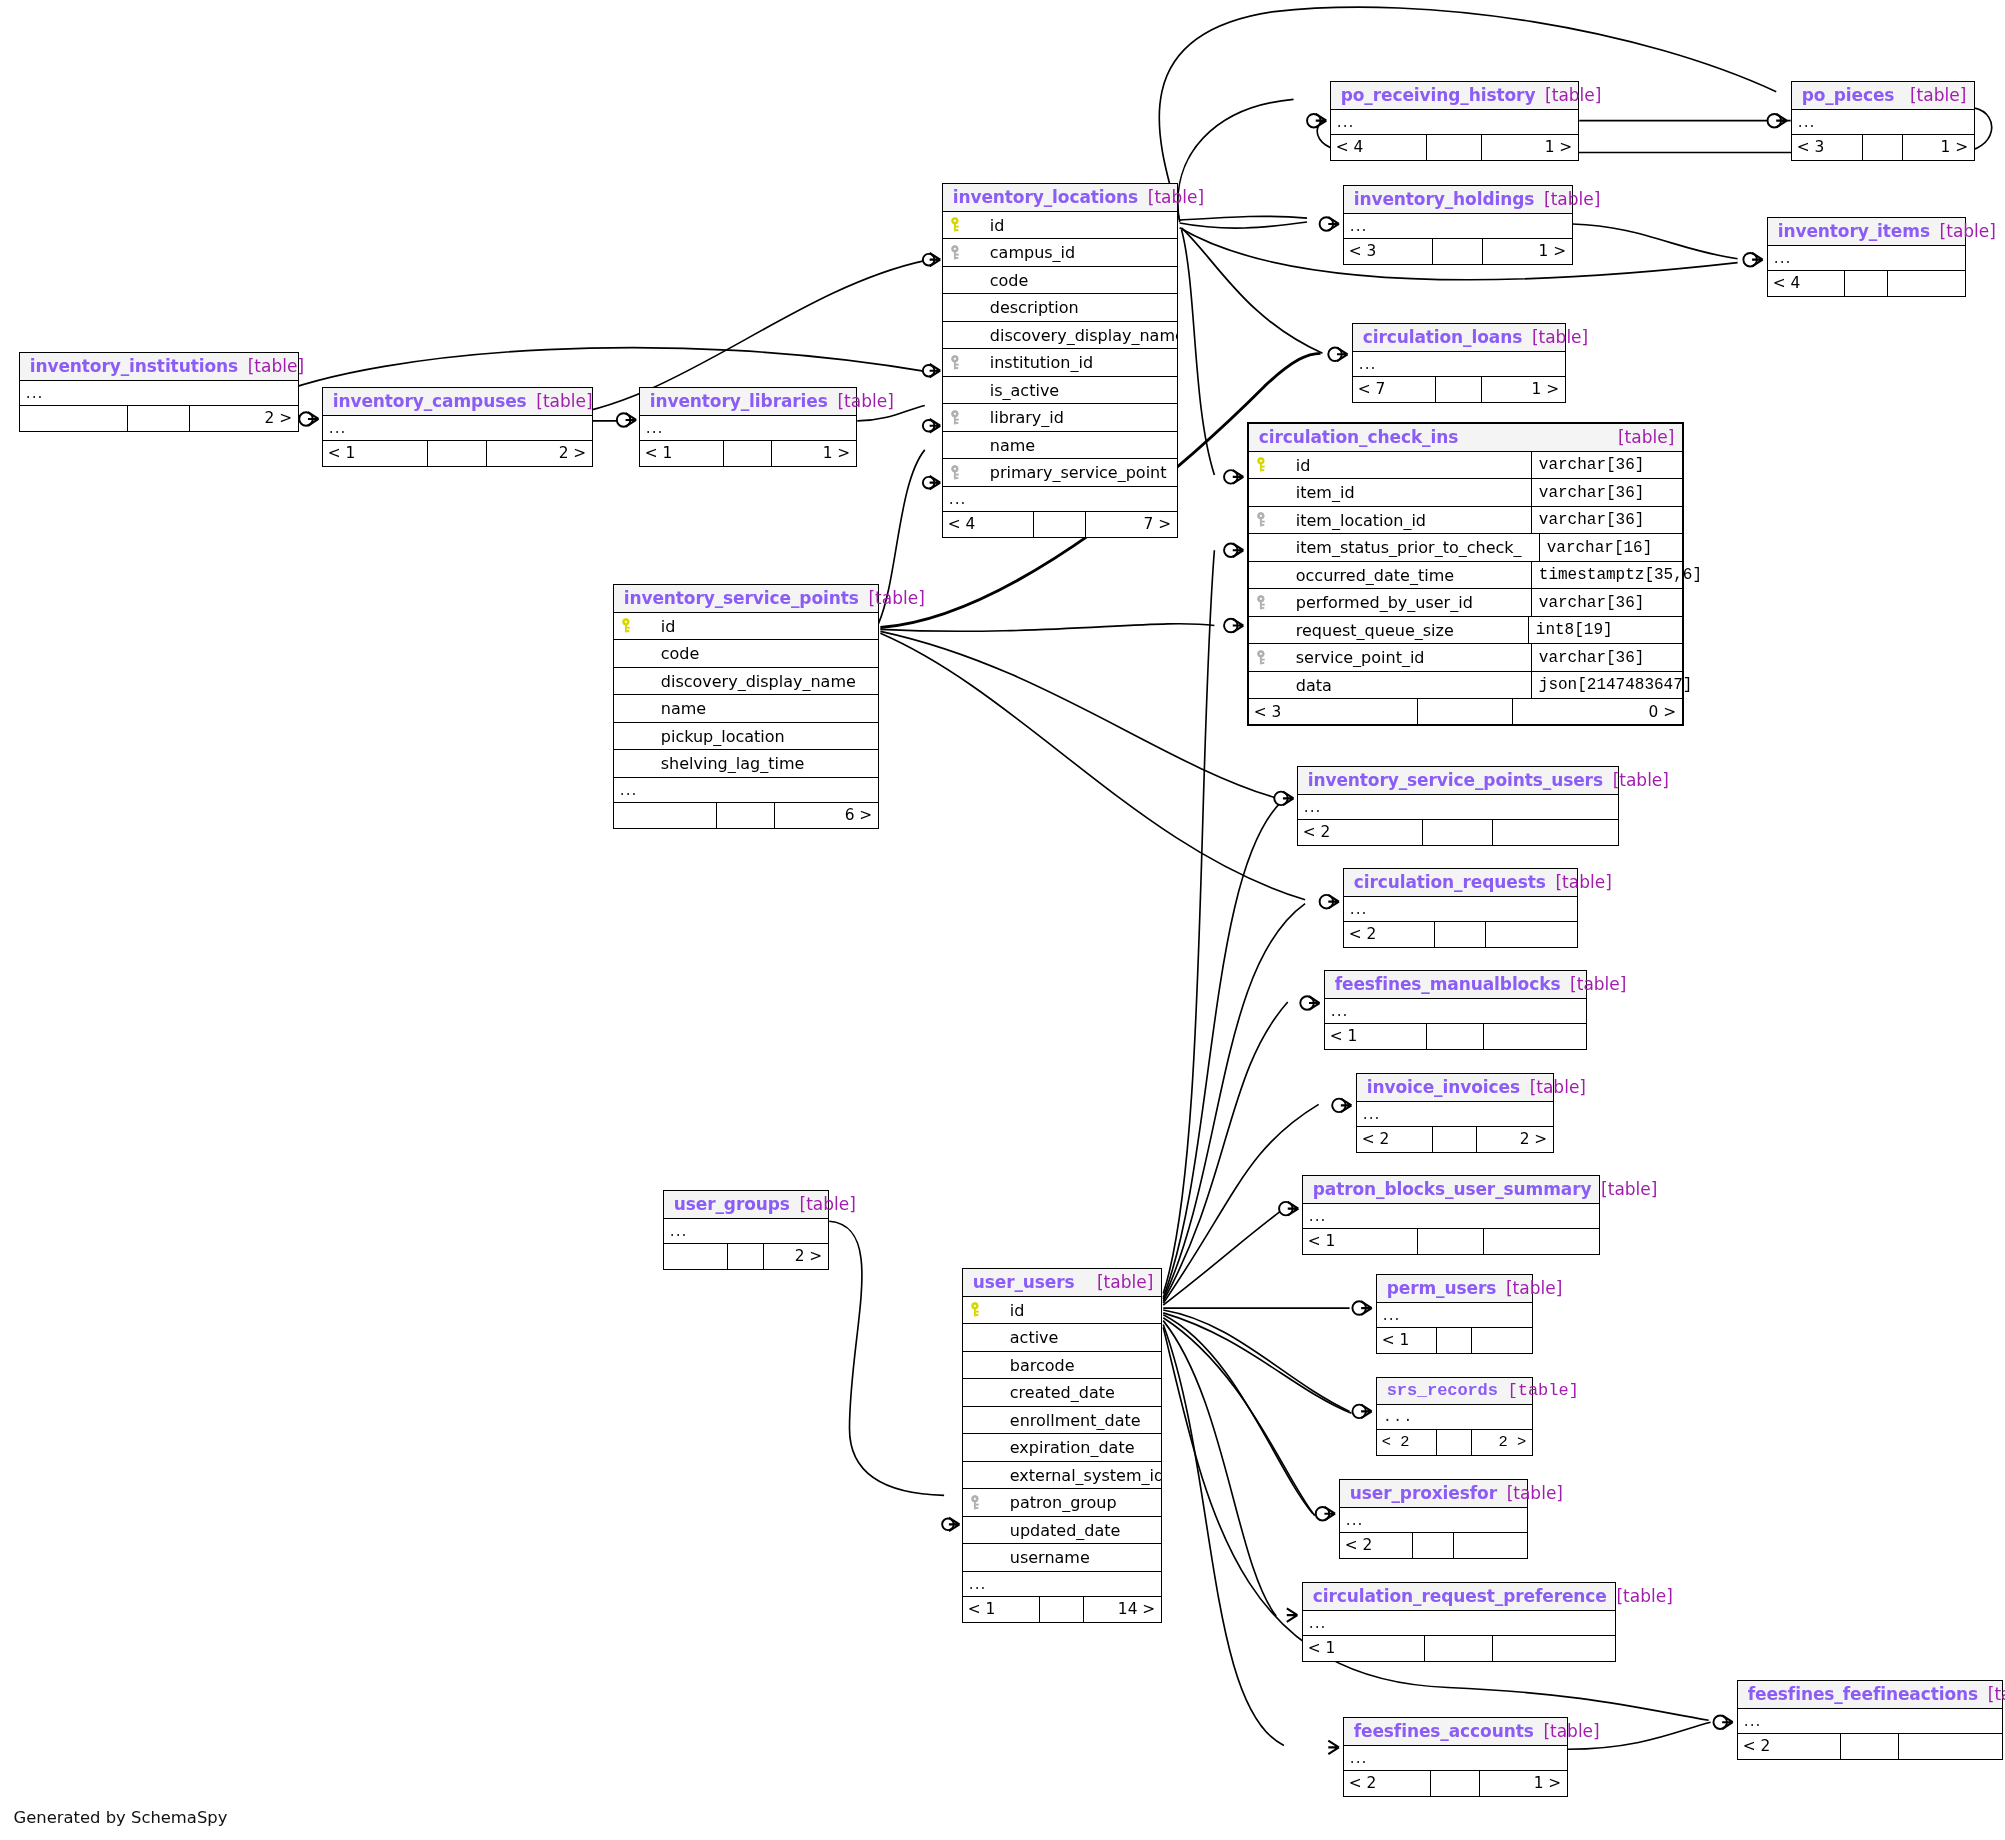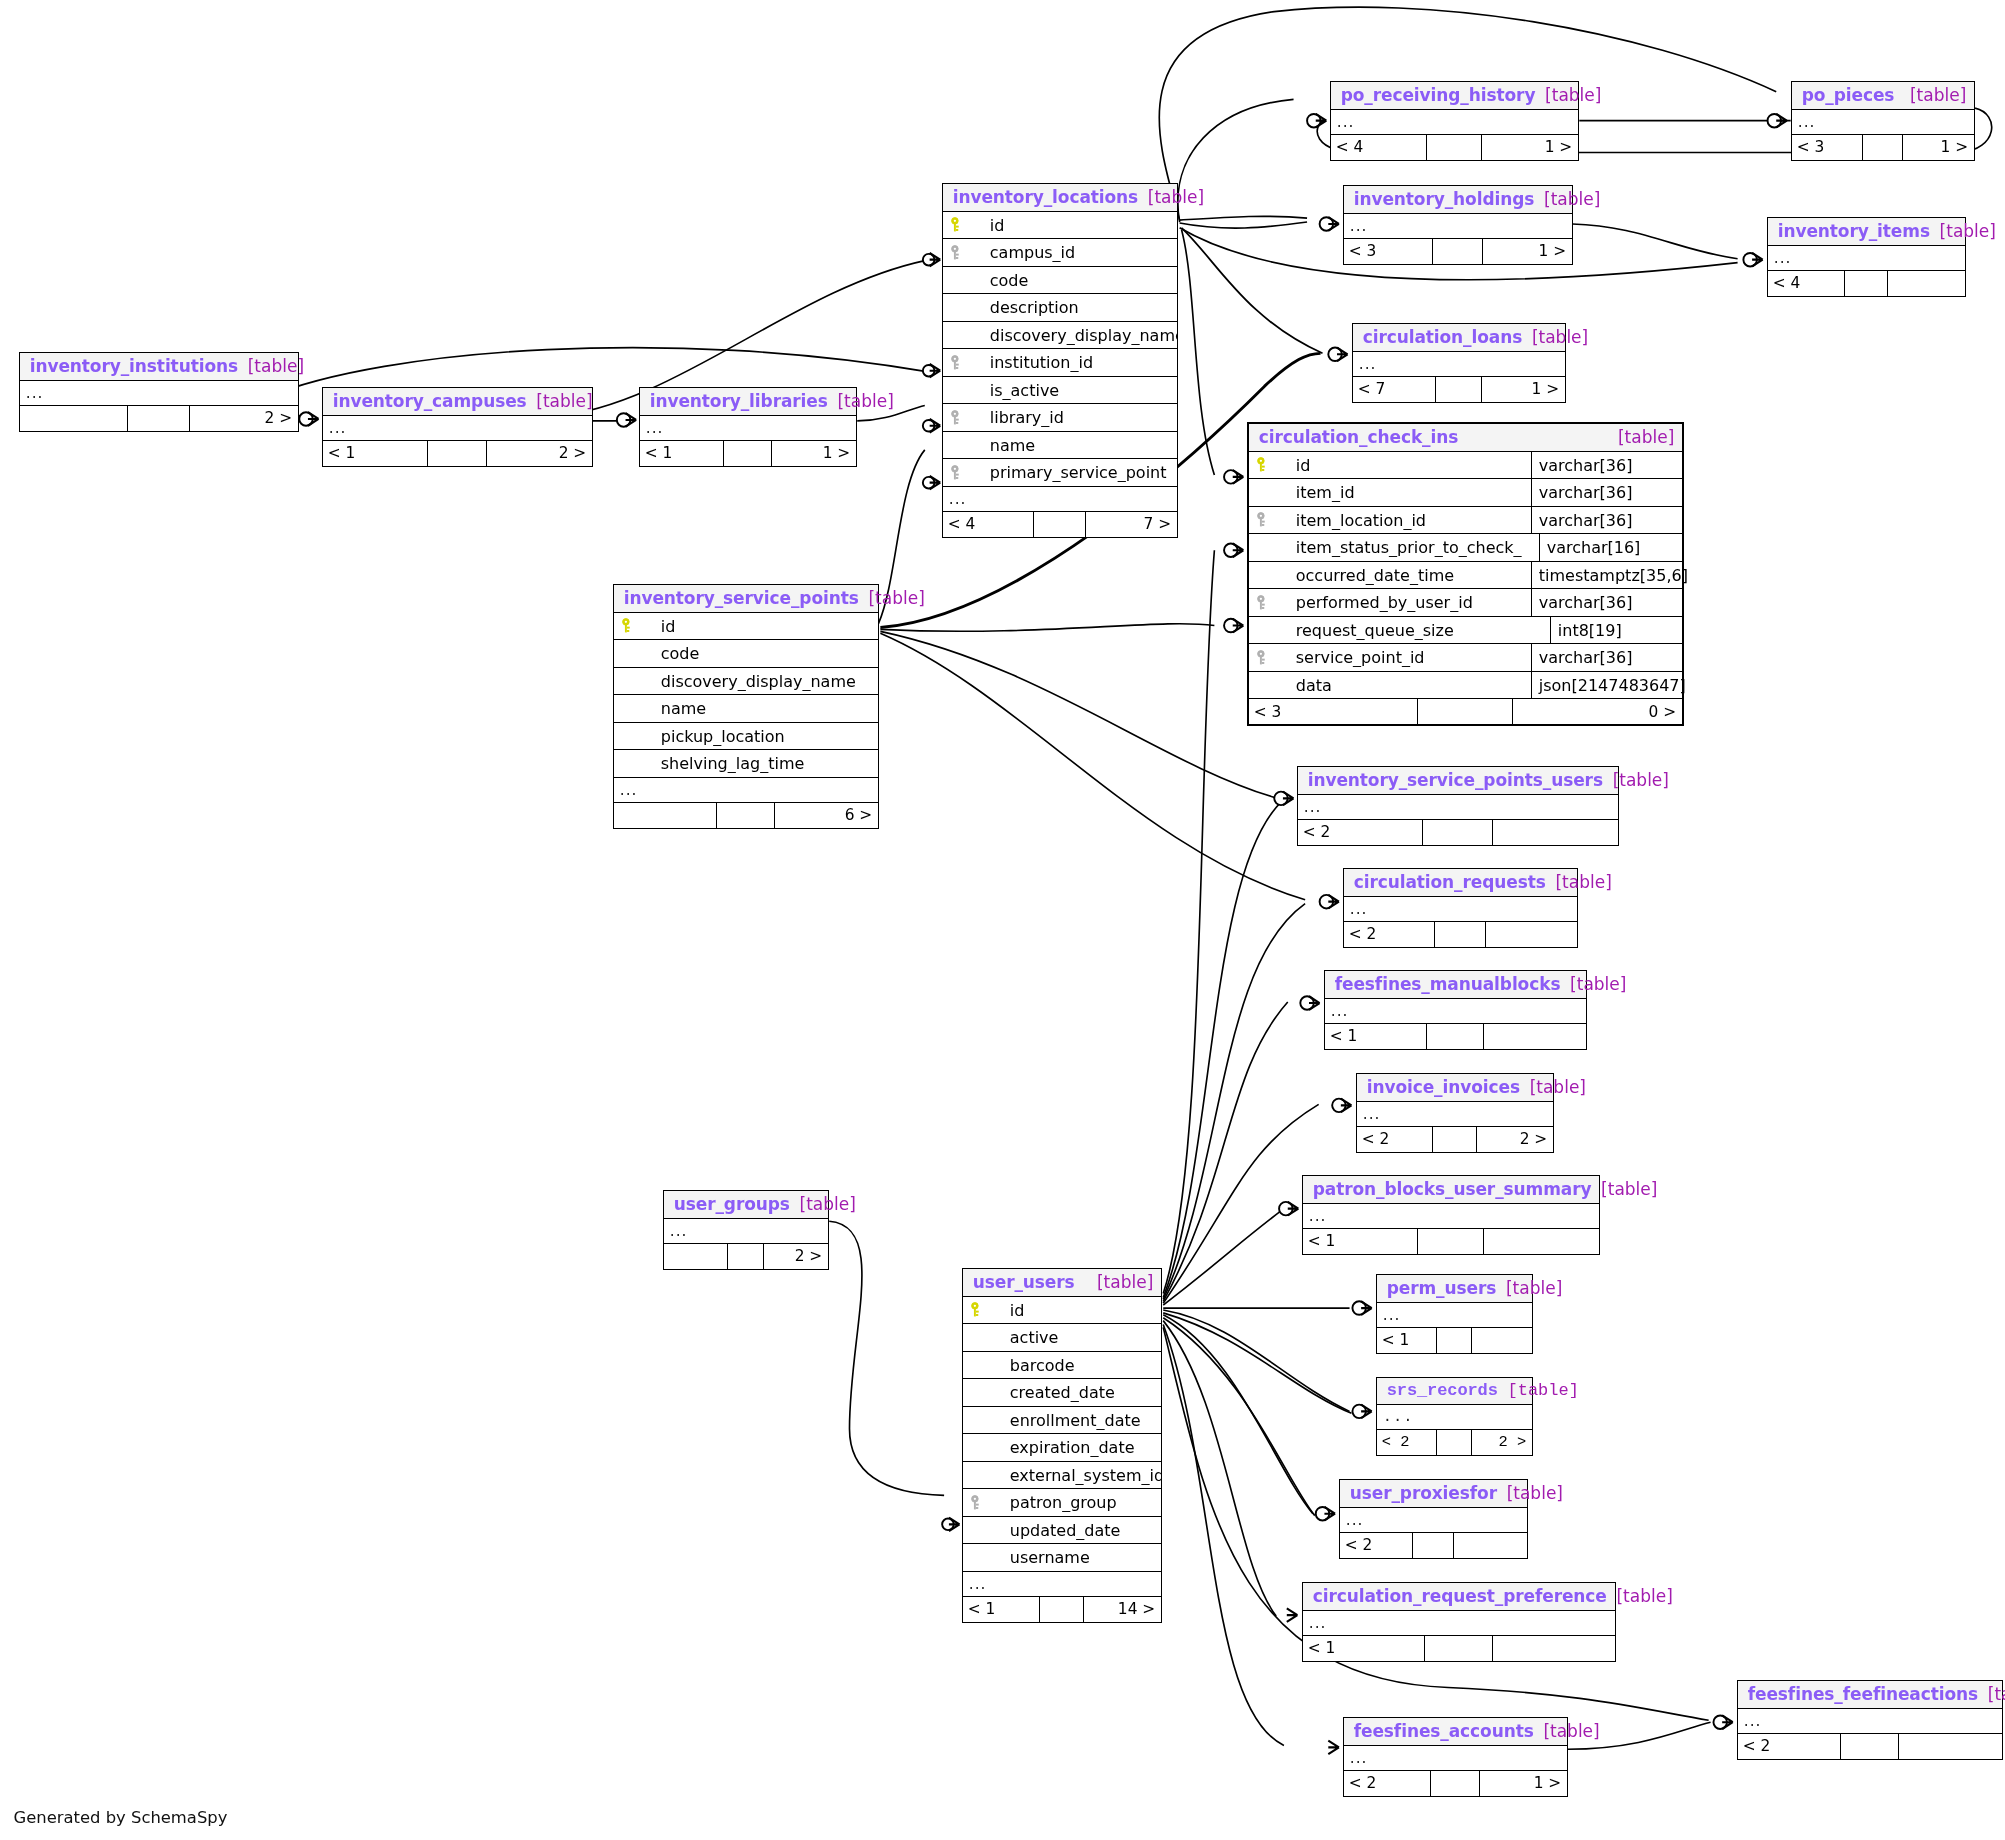--- a/index.html
+++ b/index.html
@@ -84,20 +84,21 @@
   }
   .trow .ctype {
     margin-left: auto;
     border-left: 1.4px solid #000;
     height: 100%;
     display: flex;
     align-items: center;
     padding-left: 6.8px;
     font-size: 16px;
     box-sizing: border-box;
+    font-family: Liberation Mono, monospace;
   }
   .ellipsis-row {
     box-sizing: border-box;
     height: 25px;
     display: flex;
     align-items: center;
     padding-left: 5.8px;
     border-bottom: 1.4px solid #000;
     font-size: 15.4px;
     color: #222;
@@ -575,21 +576,21 @@
             <rect x="5" y="9" width="3" height="2" fill="#b0b0b0"></rect>
             <rect x="5" y="12.5" width="2.5" height="2" fill="#b0b0b0"></rect>
           </svg>
         </span>
         <span class="cname">performed_by_user_id</span>
         <span class="ctype" style="width: 151px;">varchar[36]</span>
       </div>
       <div class="trow typed">
         <span class="kslot"></span>
         <span class="cname">request_queue_size</span>
-        <span class="ctype" style="width: 132px;">int8[19]</span>
+        <span class="ctype" style="width: 154px;">int8[19]</span>
       </div>
       <div class="trow typed">
         <span class="kslot">
           <svg width="12.6" height="15.4" viewBox="0 0 13 16" aria-hidden="true">
             <circle cx="4" cy="4" r="3.4" fill="#b0b0b0" stroke="#b0b0b0"></circle>
             <circle cx="4" cy="4" r="1.2" fill="#ffffff"></circle>
             <rect x="3" y="6" width="2" height="9" fill="#b0b0b0"></rect>
             <rect x="5" y="9" width="3" height="2" fill="#b0b0b0"></rect>
             <rect x="5" y="12.5" width="2.5" height="2" fill="#b0b0b0"></rect>
           </svg>

